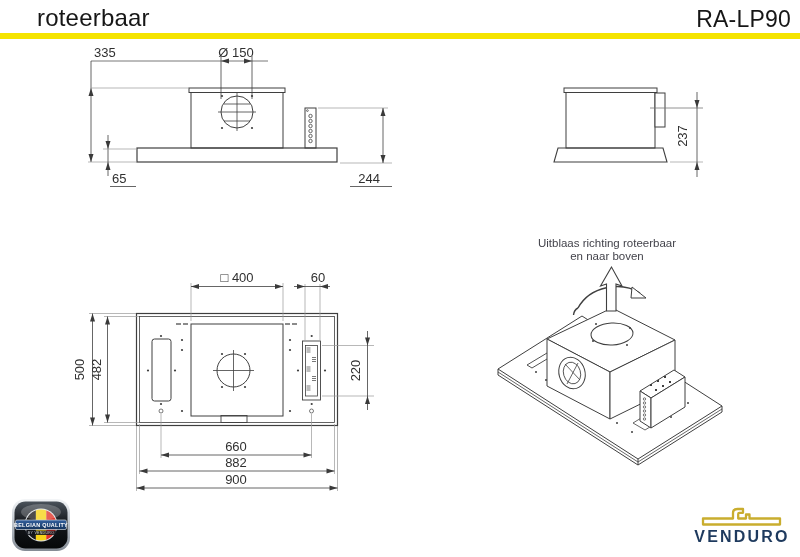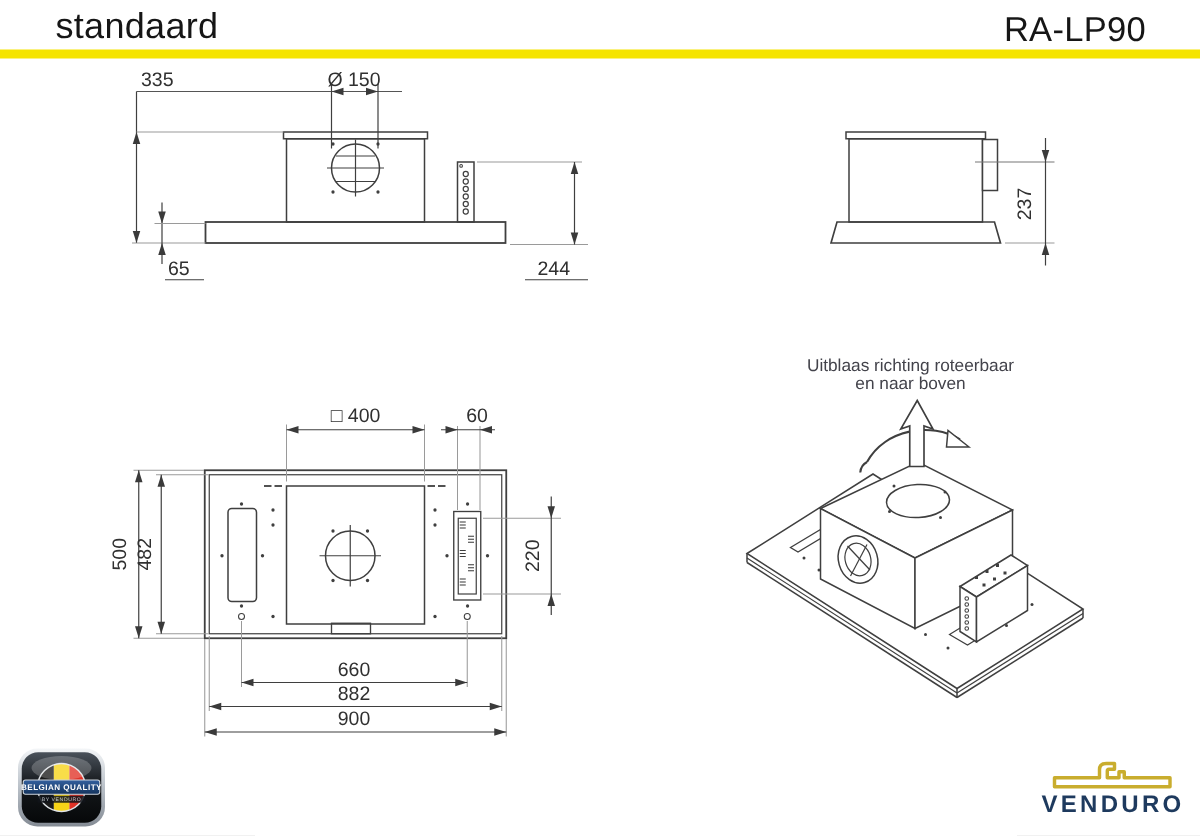--- a/index.html
+++ b/index.html
@@ -1,33 +1,33 @@
 <!DOCTYPE html>
 <html><head>
 <meta charset="utf-8">
 <style>
   html,body{margin:0;padding:0;background:#e8e8e8;}
   #page{position:relative;width:800px;height:557px;background:#ffffff;overflow:hidden;
         font-family:"Liberation Sans", sans-serif;}
   .hdr-title{position:absolute;left:37px;top:4px;font-size:24px;color:#161616;letter-spacing:0.2px;}
-  .hdr-model{position:absolute;right:36px;top:6px;font-size:23px;color:#161616;letter-spacing:0.2px;}
+  .hdr-model{position:absolute;right:9px;top:6px;font-size:23px;color:#161616;letter-spacing:0.2px;}
   #accent-bar{position:absolute;left:0;top:33px;width:800px;height:6px;}
   svg text{font-family:"Liberation Sans", sans-serif;}
   .dimtxt{font-size:13px;fill:#303030;}
   .captxt{font-size:11.5px;fill:#43434b;}
   #drawing{position:absolute;left:0;top:0;}
   #badge{position:absolute;left:10px;top:497px;}
   #brand{position:absolute;left:694px;top:503px;}
 </style>
 </head>
 <body>
 
 <div id="page">
 
-  <div class="hdr-title">standaard</div>
+  <div class="hdr-title">roteerbaar</div>
   <div class="hdr-model">RA-LP90</div>
   <div id="accent-bar" style="background:#F5E400;"></div>
 
   <svg id="drawing" width="800" height="557" viewBox="0 0 800 557">
 
     <g stroke="#3F3F3F" fill="none" stroke-width="1">
       <rect x="189" y="88" width="96" height="4.5"></rect>
       <rect x="191" y="92.5" width="92" height="55.5"></rect>
       <rect x="137" y="148" width="200" height="14" stroke-width="1.2"></rect>
       <circle cx="237" cy="112" r="16"></circle>

